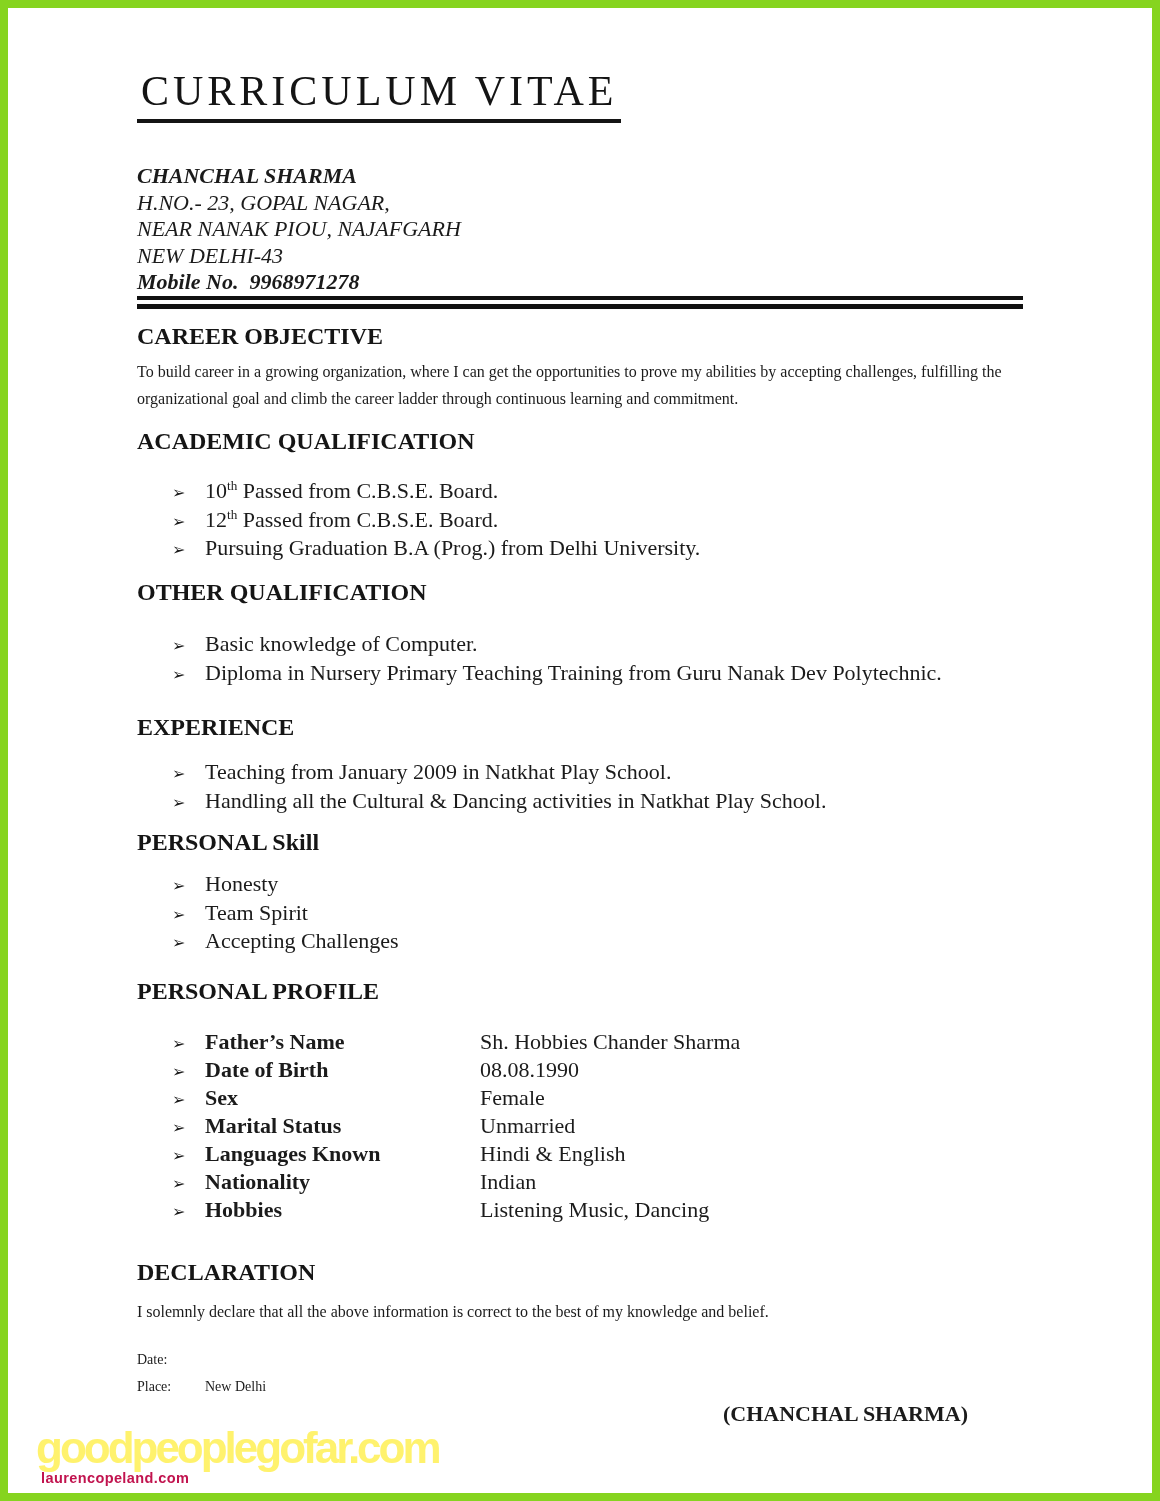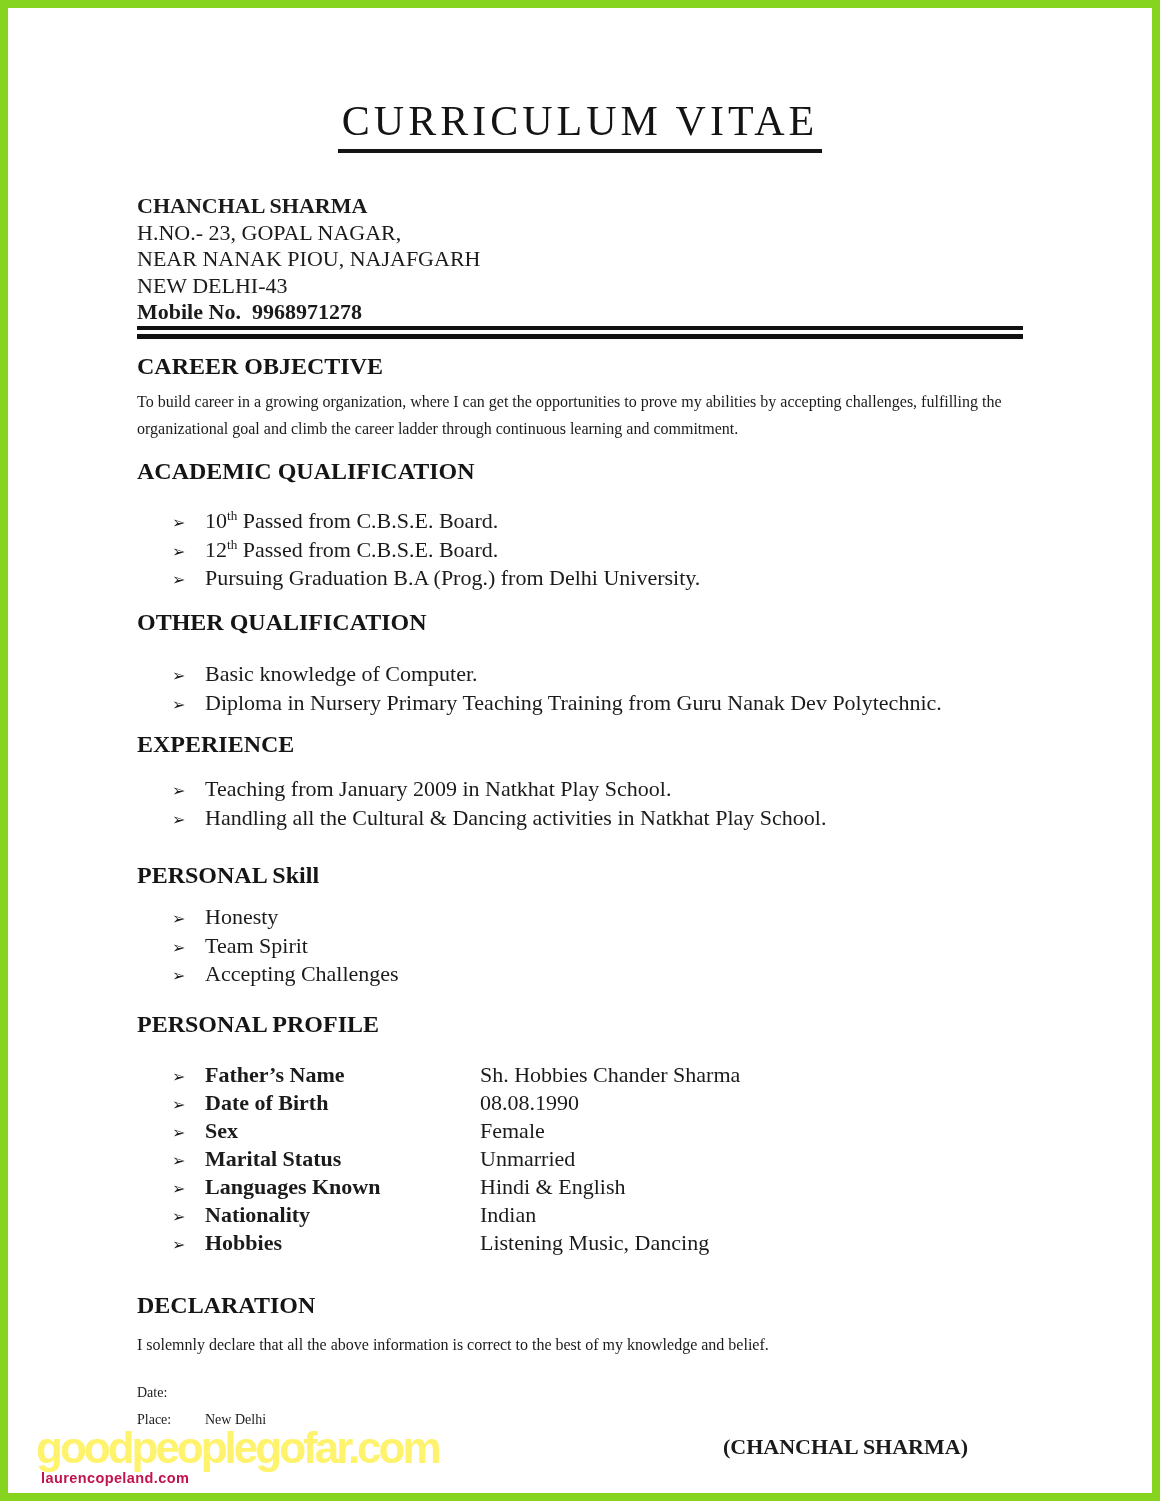--- a/index.html
+++ b/index.html
@@ -11,34 +11,34 @@
     background: #ffffff;
     border: 8px solid #86d41f;
     font-family: "Liberation Serif", serif;
     color: #1b1b1b;
     overflow: hidden;
   }
   .content {
     padding: 0 129px;
   }
   
-  .title-block { text-align: center; margin-top: 92px; }
+  .title-block { text-align: left; margin-top: 62px; }
   .doc-title {
     display: inline-block;
     font-size: 42px;
     line-height: 1;
     font-weight: 500;
     letter-spacing: 4px;
     color: #141414;
     border-bottom: 4px solid #141414;
     padding: 0 4px 7px 4px;
   }
   
   .contact { margin-top: 40px; font-size: 22px; line-height: 26.6px; }
-  .contact-line { white-space: pre-wrap; }
+  .contact-line { white-space: pre-wrap; font-style: italic; }
   .bold { font-weight: 700; }
   
   .rule-double {
     height: 4px;
     border-top: 4px solid #111;
     border-bottom: 5px solid #111;
   }
   
   .sec-heading {
     font-size: 24px;
@@ -94,23 +94,23 @@
     line-height: 27px;
     font-weight: 700;
   }
   
   .m-career    { margin-top: 14px; }
   .m-career-p  { margin-top: 9px; }
   .m-academic  { margin-top: 16px; }
   .m-academic-l{ margin-top: 24px; }
   .m-other     { margin-top: 15px; }
   .m-other-l   { margin-top: 26px; }
-  .m-exp       { margin-top: 13px; }
+  .m-exp       { margin-top: 26px; }
   .m-exp-l     { margin-top: 19px; }
-  .m-skill     { margin-top: 28px; }
+  .m-skill     { margin-top: 12px; }
   .m-skill-l   { margin-top: 16px; }
   .m-profile   { margin-top: 21px; }
   .m-profile-l { margin-top: 25px; }
   .m-decl      { margin-top: 34px; }
   .m-decl-p    { margin-top: 13px; }
   .m-date      { margin-top: 21px; }
   
   .wm-primary {
     position: absolute;
     left: 28px;

